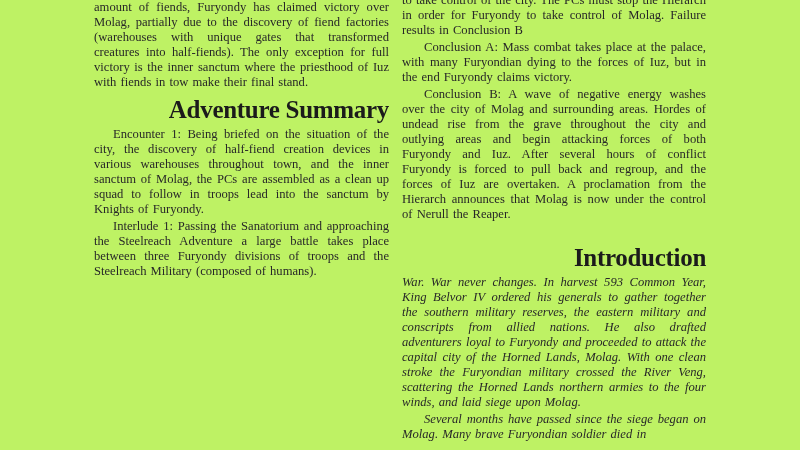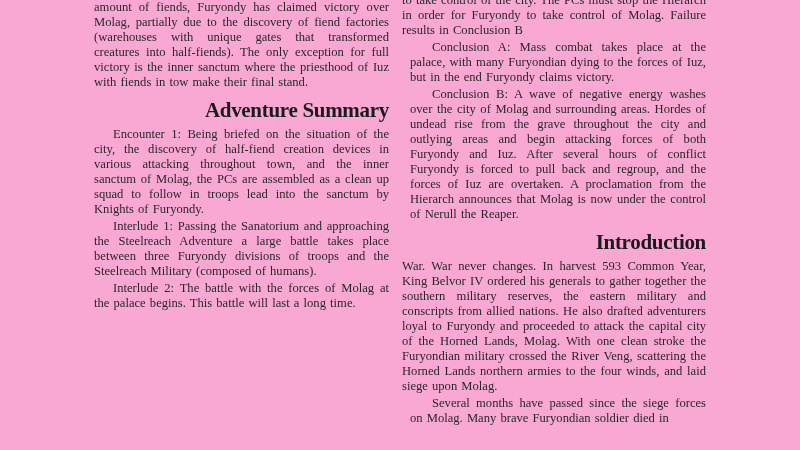--- a/index.html
+++ b/index.html
@@ -4,68 +4,67 @@
 <style>
   html, body { margin: 0; padding: 0; }
   body {
     width: 800px; height: 450px; overflow: hidden;
     background: #ffffff;
     font-family: "Liberation Serif", serif;
   }
   .page {
     position: relative;
     width: 800px; height: 450px;
-    background: #f9a8d4;
+    background: #bef264;
     overflow: hidden;
     color: #282828;
   }
   .col {
     position: absolute;
     top: 0;
   }
   .col-left  { left: 94px;  width: 295px; }
   .col-right { left: 402px; width: 304px; top: -7px; }
   .para {
     margin: 0 0 2px 0;
     font-size: 12.6px;
     line-height: 15px;
     text-align: justify;
     letter-spacing: 0px;
     word-spacing: 1px;
   }
   .para.indent { text-indent: 19px; }
-  .col-right .para.indent { text-indent: 22px; margin-left: 8px; }
-  .para.italic { }
+  .col-right .para.indent { text-indent: 22px; }
+  .para.italic { font-style: italic; }
   .heading {
     font-family: "Liberation Serif", "DejaVu Serif", serif;
     font-weight: 700;
-    font-size: 21px;
+    font-size: 25px;
     line-height: 28px;
     letter-spacing: -0.3px;
     text-align: right;
     color: #1b1b1b;
     margin: 6px 0 3px 0;
   }
-  .col-right .heading { margin: 6px 0 3px 0; }
+  .col-right .heading { margin: 22px 0 3px 0; }
 </style>
 </head>
 <body>
 
 <div class="page">
 
   <div class="col col-left">
     <p class="para">amount of fiends, Furyondy has claimed victory over Molag, partially due to the discovery of fiend factories (warehouses with unique gates that transformed creatures into half-fiends).  The only exception for full victory is the inner sanctum where the priesthood of Iuz with fiends in tow make their final stand.</p>
     <h1 class="heading">Adventure Summary</h1>
-    <p class="para indent">Encounter 1:  Being briefed on the situation of the city, the discovery of half-fiend creation devices in various attacking throughout town, and the inner sanctum of Molag, the PCs are assembled as a clean up squad to follow in troops lead into the sanctum by Knights of Furyondy.</p>
+    <p class="para indent">Encounter 1:  Being briefed on the situation of the city, the discovery of half-fiend creation devices in various warehouses throughout town, and the inner sanctum of Molag, the PCs are assembled as a clean up squad to follow in troops lead into the sanctum by Knights of Furyondy.</p>
     <p class="para indent">Interlude 1:  Passing the Sanatorium and approaching the Steelreach Adventure a large battle takes place between three Furyondy divisions of troops and the Steelreach Military (composed of humans).</p>
-    <p class="para indent">Interlude 2: The battle with the forces of Molag at the palace begins. This battle will last a long time.</p>
   </div>
 
   <div class="col col-right">
     <p class="para">to take control of the city.  The PCs must stop the Hierarch in order for Furyondy to take control of Molag.  Failure results in Conclusion B</p>
     <p class="para indent">Conclusion A: Mass combat takes place at the palace, with many Furyondian dying to the forces of Iuz, but in the end Furyondy claims victory.</p>
     <p class="para indent">Conclusion B: A wave of negative energy washes over the city of Molag and surrounding areas.  Hordes of undead rise from the grave throughout the city and outlying areas and begin attacking forces of both Furyondy and Iuz.  After several hours of conflict Furyondy is forced to pull back and regroup, and the forces of Iuz are overtaken.  A proclamation from the Hierarch announces that Molag is now under the control of Nerull the Reaper.</p>
     <h1 class="heading">Introduction</h1>
     <p class="para italic">War.  War never changes.  In harvest 593 Common Year, King Belvor IV ordered his generals to gather together the southern military reserves, the eastern military and conscripts from allied nations.  He also drafted adventurers loyal to Furyondy and proceeded to attack the capital city of the Horned Lands, Molag. With one clean stroke the Furyondian military crossed the River Veng, scattering the Horned Lands northern armies to the four winds, and laid siege upon Molag.</p>
-    <p class="para italic indent">Several months have passed since the siege forces on Molag.  Many brave Furyondian soldier died in</p>
+    <p class="para italic indent">Several months have passed since the siege began on Molag.  Many brave Furyondian soldier died in</p>
   </div>
 
 </div>
 
 </body></html>

